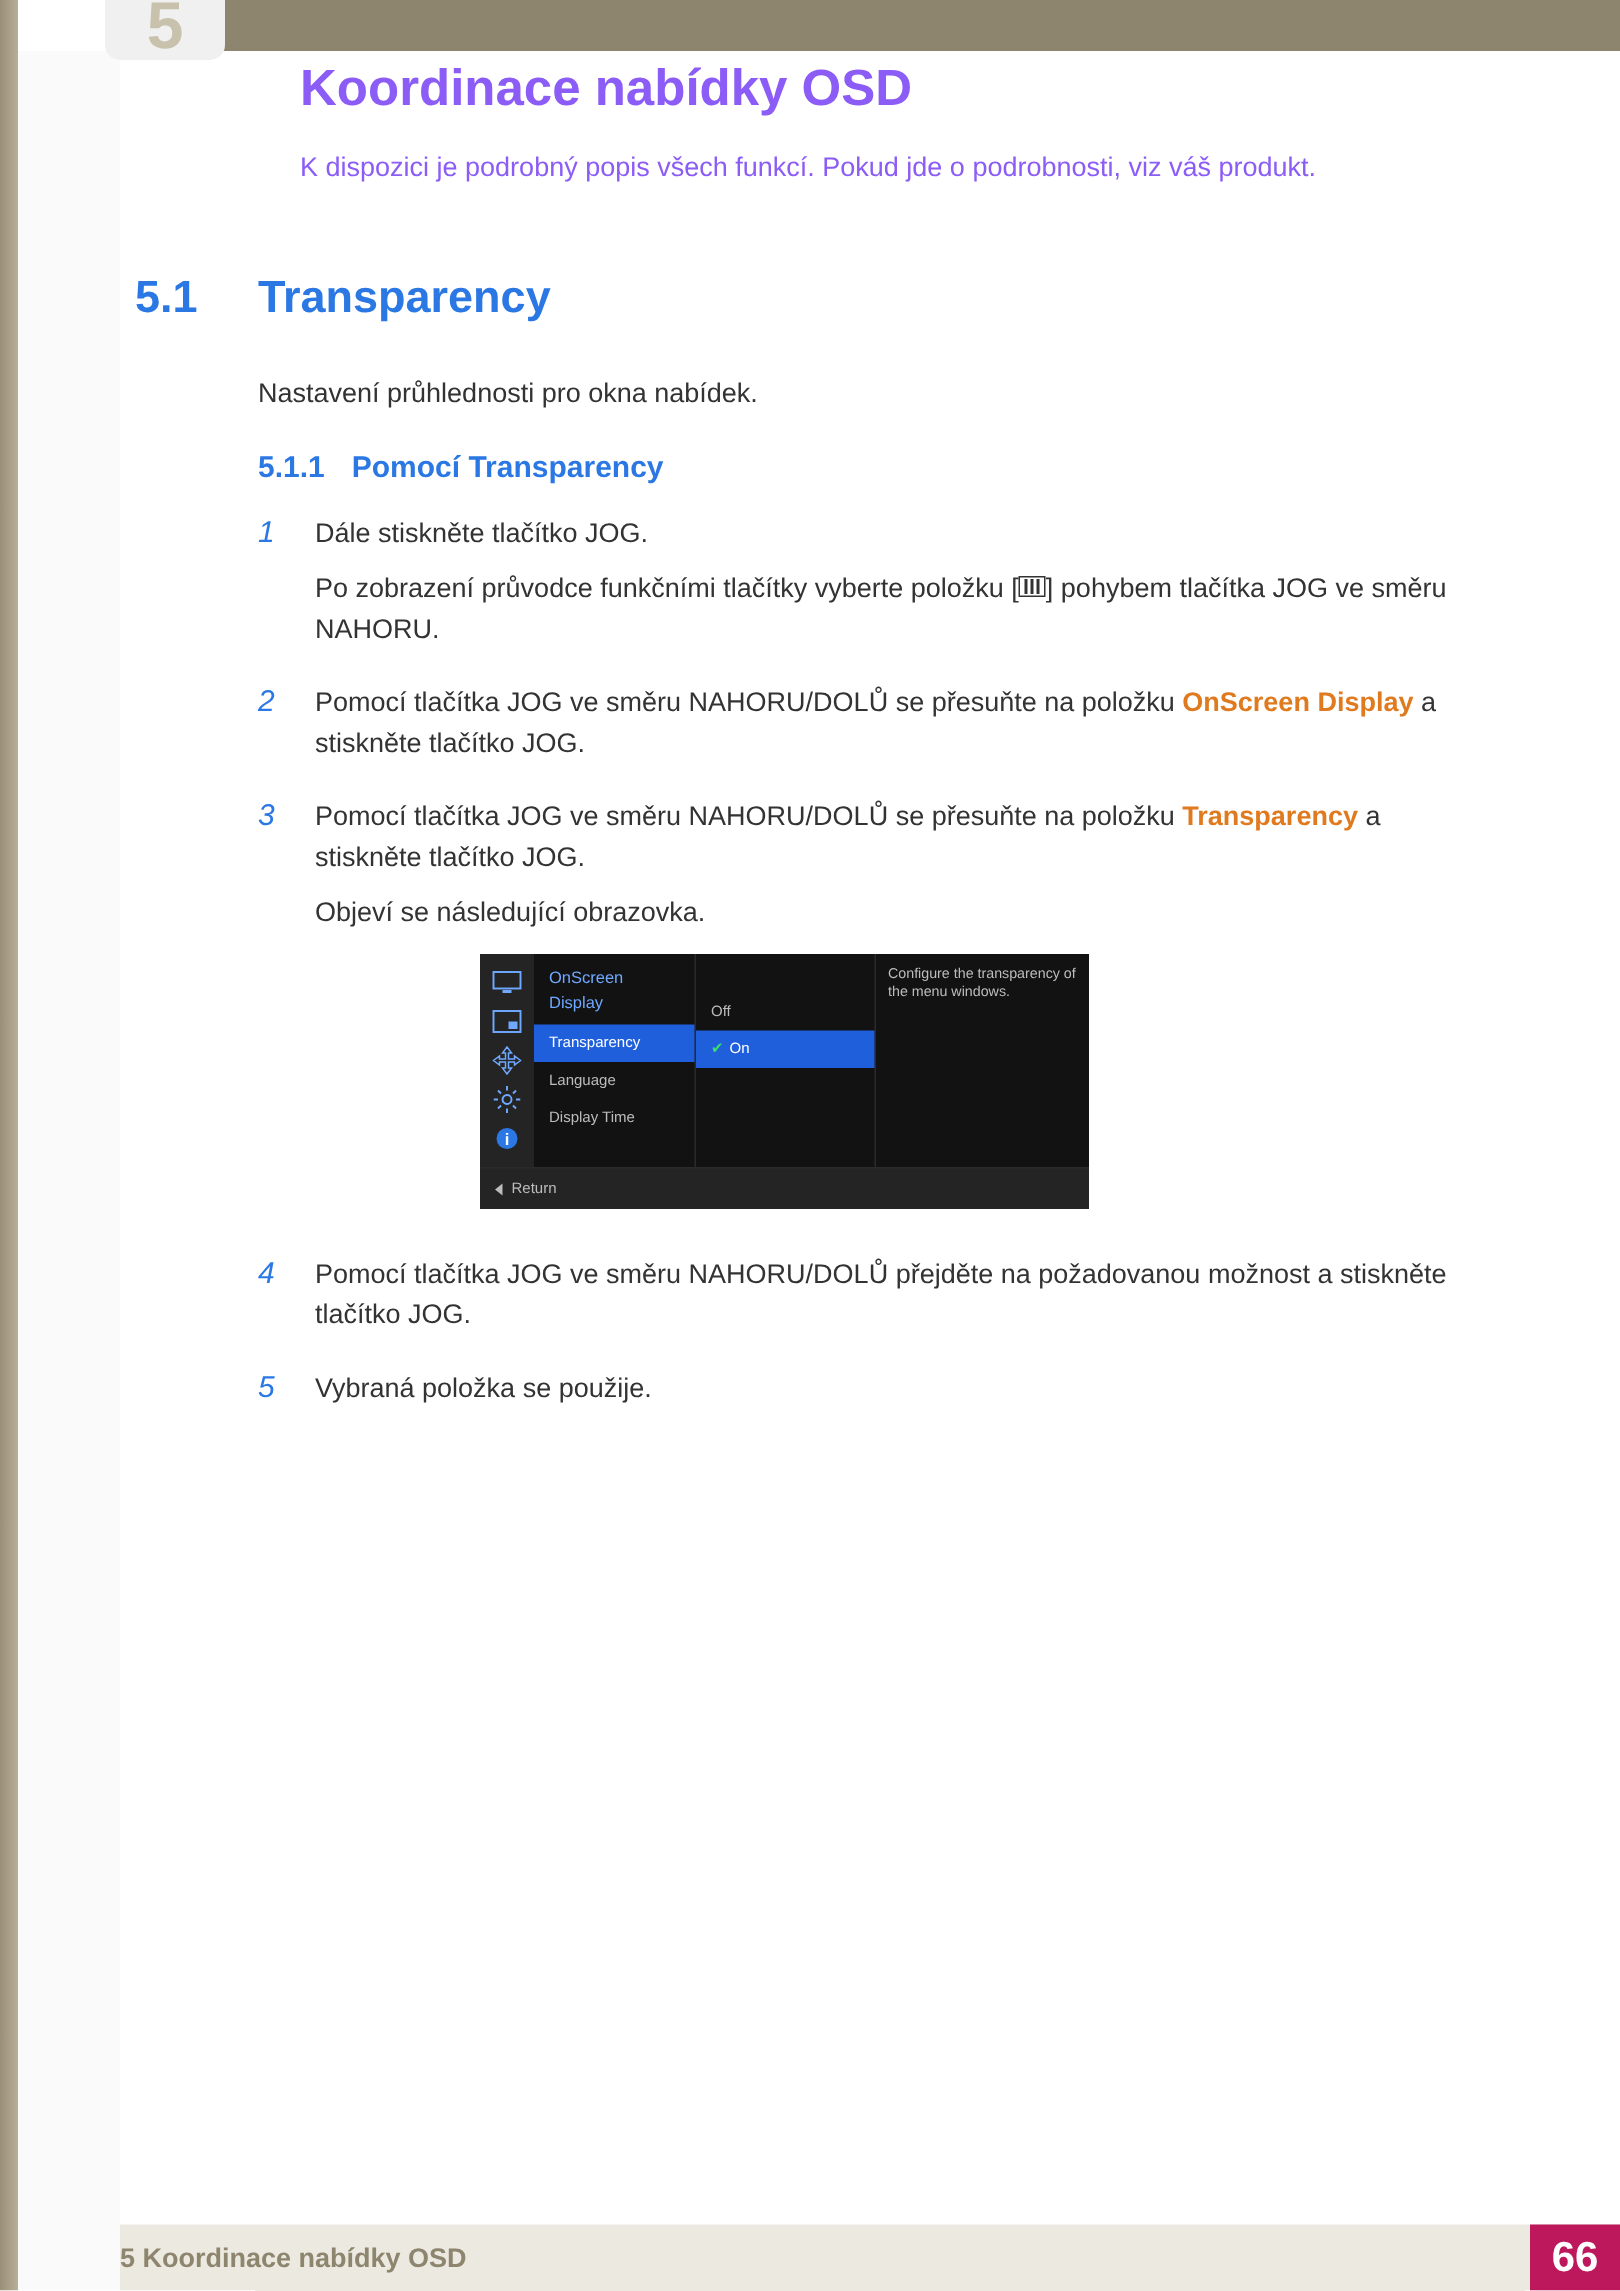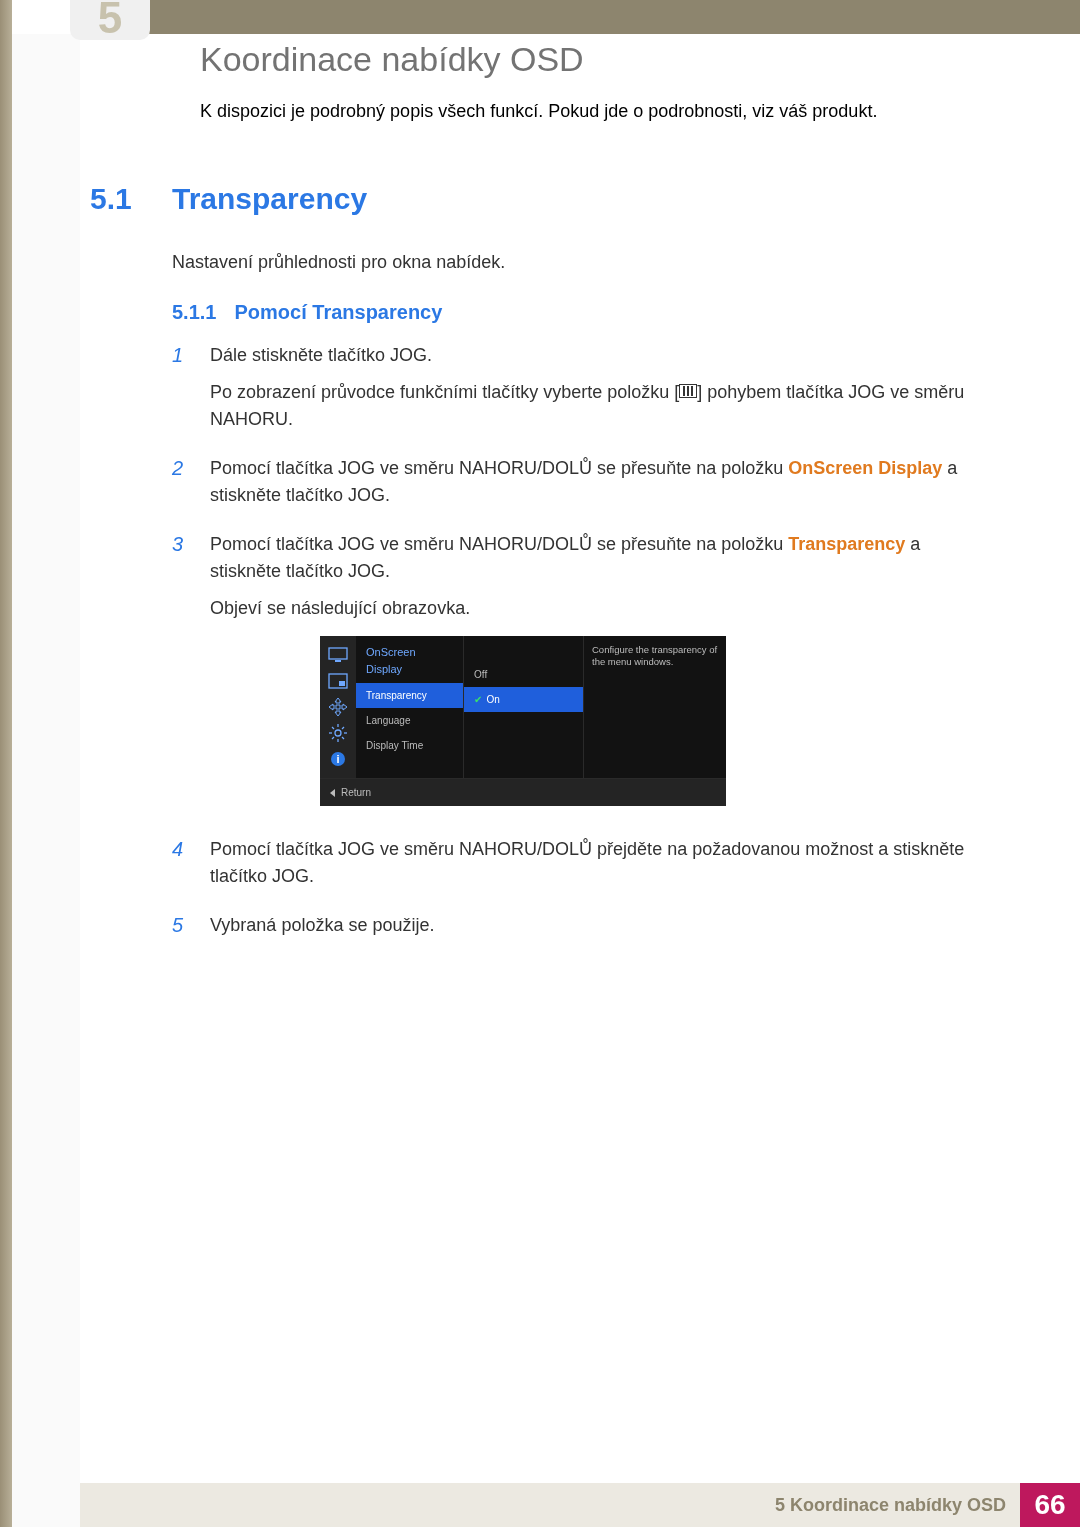--- a/index.html
+++ b/index.html
@@ -41,29 +41,29 @@
   .top-band {
     position: absolute;
     left: 80px; right: 0; top: 0;
     height: 34px;
     background: #8d856e;
   }
   .content {
     padding: 40px 90px 160px 90px;
   }
   h1.chapter-title {
-    color: #737373;
+    color: #8b5cf6;
     font-size: 34px;
-    font-weight: normal;
+    font-weight: bold;
     margin: 0 0 22px 110px;
   }
   .intro {
     margin: 0 0 60px 110px;
     font-size: 18px;
-    color: #000000;
+    color: #8b5cf6;
   }
   .section-row {
     display: flex;
     align-items: baseline;
     margin-bottom: 36px;
   }
   .section-num {
     color: #2b78e4;
     font-size: 30px;
     font-weight: bold;
@@ -203,21 +203,21 @@
     border-right:5px solid #bcbcbc;
   }
 
   
   .page-footer {
     position: absolute;
     left: 80px; right: 0; bottom: 0;
     height: 44px;
     display: flex;
     align-items: center;
-    justify-content: flex-end;
+    justify-content: space-between;
     background: #ece9e1;
   }
   .footer-text {
     color: #8d856e;
     font-size: 18px;
     font-weight: bold;
     margin-right: 14px;
   }
   .page-num-box {
     background: #be185d;

